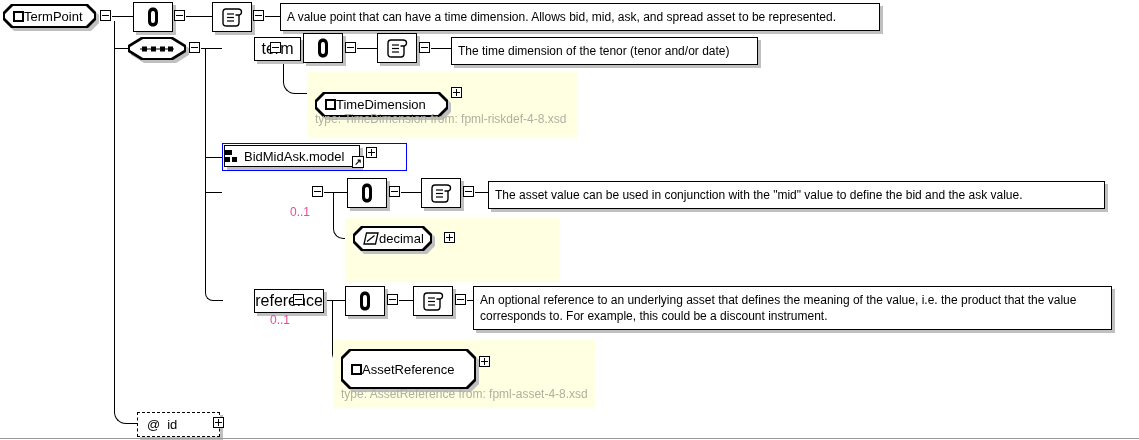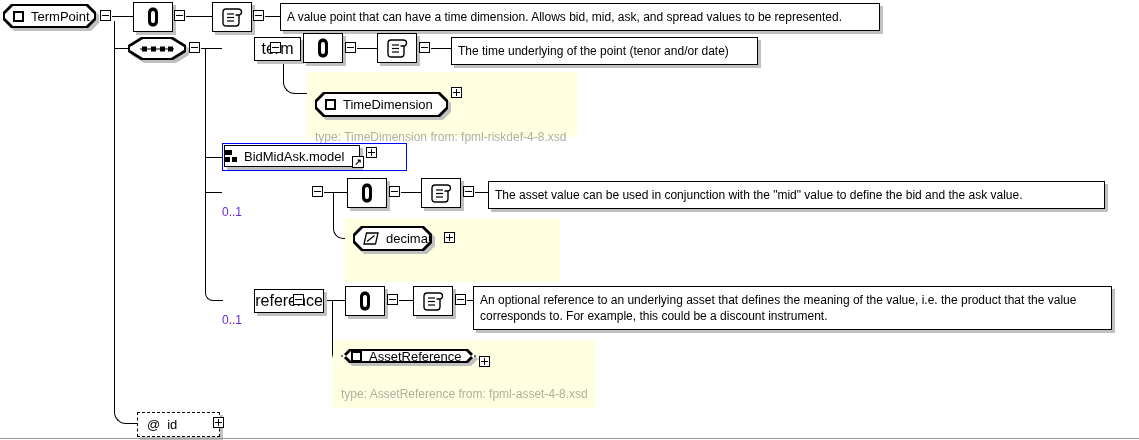--- a/index.html
+++ b/index.html
@@ -12,40 +12,40 @@
 
   .octshape { clip-path: polygon(
       var(--cx,8px) 0, calc(100% - var(--cx,8px)) 0,
       100% var(--cy,8px), 100% calc(100% - var(--cy,8px)),
       calc(100% - var(--cx,8px)) 100%, var(--cx,8px) 100%,
       0 calc(100% - var(--cy,8px)), 0 var(--cy,8px)); }
   .oct { position:absolute; }
   .oct .sh { position:absolute; inset:0; transform:translate(3px,3px); background:#c0c0c0; }
   .oct .bd { position:absolute; inset:0; background:#000; }
   .oct .fl { position:absolute; inset:2px; background:#fff; display:flex; align-items:center;
-             gap:7px; padding-left:8px; font-size:13px; color:#000; white-space:nowrap; }
+             padding-left:8px; font-size:13px; color:#000; white-space:nowrap; }
   .oct .fl.center { padding-left:0; justify-content:center; }
 
   .rectbox { position:absolute; background:#fff; border:1px solid #000;
              box-shadow:3px 3px 0 #c0c0c0; display:flex; align-items:center;
              justify-content:center; font-size:16px; white-space:nowrap;margin-left:32px; }
   .iconbox { position:absolute; width:38px; height:28px; background:#fff; border:1px solid #000;
              box-shadow:3px 3px 0 #c0c0c0; display:flex; align-items:center; justify-content:center; }
   .docbox  { position:absolute; background:#fff; border:1px solid #000;
              box-shadow:3px 3px 0 #c0c0c0; font-size:12px; line-height:16px;
              padding:2px 6px; display:flex; align-items:center; color:#000; }
 
   .expander { position:absolute; width:11px; height:11px; background:#fff;
               border:1px solid #000; box-sizing:border-box; cursor:pointer; }
   .expander::before { content:""; position:absolute; left:1px; right:1px; top:4px; height:1px; background:#000; }
   .expander.plus::after { content:""; position:absolute; top:1px; bottom:1px; left:4px; width:1px; background:#000; }
 
   .panel { position:absolute; background:#ffffe1; }
   .typenote { position:absolute; font-size:12px; color:#b0b0a0; white-space:nowrap; }
-  .card { position:absolute; font-size:12px; color:#6d28d9; text-align:left; }
+  .card { position:absolute; font-size:12px; color:#ec4899; text-align:right; }
 
   .sqicon { width:11px; height:11px; background:#fff; border:2px solid #000; box-sizing:border-box; flex:none; }
 
   .bluebox { position:absolute; border:1px solid #0000ff; background:transparent; }
   .groupbox { position:absolute; background:#fff; border:1px solid #000; box-shadow:3px 3px 0 #c0c0c0;
               display:flex; align-items:center; gap:6px; padding:0 0; font-size:13px; white-space:nowrap; }
   .linkarrow { position:absolute; width:12px; height:12px; background:#fff; border:1px solid #000;
                box-sizing:border-box; font-size:9px; font-weight:bold; line-height:10px;
                display:flex; align-items:center; justify-content:center; cursor:pointer; }
   .attrbox { position:absolute; background:#fff; border:1px dashed #000; box-shadow:3px 3px 0 #c0c0c0;
@@ -106,21 +106,21 @@
     <svg width="26" height="24" viewBox="0 0 26 24">
       <path d="M7 4 C5 4 4 5.5 4 7.5 L4 18 C4 20 5.5 21 7.5 21 L17 21 C19 21 20 19.5 20 17.5 L20 10" fill="none" stroke="#000" stroke-width="1.4"></path>
       <path d="M7 4 L19 4 C21 4 22.5 5 22.5 7 C22.5 9 21 10 19 10 L16.5 10" fill="none" stroke="#000" stroke-width="1.4"></path>
       <line x1="8" y1="9" x2="15" y2="9" stroke="#000" stroke-width="1.2"></line>
       <line x1="8" y1="12.5" x2="15" y2="12.5" stroke="#000" stroke-width="1.2"></line>
       <line x1="8" y1="16" x2="15" y2="16" stroke="#000" stroke-width="1.2"></line>
     </svg>
   </div>
   <div class="expander" style="left:253px;top:10px"></div>
 
-  <div class="docbox" style="left:280px;top:3px;width:586px;height:22px">A value point that can have a time dimension. Allows bid, mid, ask, and spread values to be represented.</div>
+  <div class="docbox" style="left:280px;top:3px;width:586px;height:22px">A value point that can have a time dimension. Allows bid, mid, ask, and spread asset to be represented.</div>
 
   <div class="oct" style="left:128px;top:37px;width:58px;height:23px;--cx:13px;--cy:8px">
     <div class="sh octshape"></div>
     <div class="bd octshape"></div>
     <div class="fl octshape center">
       <svg width="36" height="10" viewBox="0 0 36 10">
         <line x1="1" y1="5" x2="35" y2="5" stroke="#000" stroke-width="1.2"></line>
         <rect x="3" y="2.5" width="5" height="5" fill="#000"></rect>
         <rect x="12" y="2.5" width="5" height="5" fill="#000"></rect>
         <rect x="21" y="2.5" width="5" height="5" fill="#000"></rect>
@@ -144,33 +144,33 @@
     <svg width="26" height="24" viewBox="0 0 26 24">
       <path d="M7 4 C5 4 4 5.5 4 7.5 L4 18 C4 20 5.5 21 7.5 21 L17 21 C19 21 20 19.5 20 17.5 L20 10" fill="none" stroke="#000" stroke-width="1.4"></path>
       <path d="M7 4 L19 4 C21 4 22.5 5 22.5 7 C22.5 9 21 10 19 10 L16.5 10" fill="none" stroke="#000" stroke-width="1.4"></path>
       <line x1="8" y1="9" x2="15" y2="9" stroke="#000" stroke-width="1.2"></line>
       <line x1="8" y1="12.5" x2="15" y2="12.5" stroke="#000" stroke-width="1.2"></line>
       <line x1="8" y1="16" x2="15" y2="16" stroke="#000" stroke-width="1.2"></line>
     </svg>
   </div>
   <div class="expander" style="left:419px;top:42px"></div>
 
-  <div class="docbox" style="left:451px;top:37px;width:293px;height:22px">The time underlying of the point (tenor and/or date)</div>
+  <div class="docbox" style="left:451px;top:37px;width:293px;height:22px">The time dimension of the tenor (tenor and/or date)</div>
 
   <div class="panel" style="left:307px;top:72px;width:270px;height:65px"></div>
   <div class="oct" style="left:315px;top:92px;width:133px;height:25px">
     <div class="sh octshape"></div>
     <div class="bd octshape"></div>
     <div class="fl octshape">
       <span class="sqicon"></span>
       <span>TimeDimension</span>
     </div>
   </div>
   <div class="expander plus" style="left:451px;top:87px"></div>
-  <div class="typenote" style="left:315px;top:130px">type: TimeDimension from: fpml-riskdef-4-8.xsd</div>
+  <div class="typenote" style="left:315px;top:112px">type: TimeDimension from: fpml-riskdef-4-8.xsd</div>
 
   <div class="bluebox" style="left:222px;top:143px;width:183px;height:26px"></div>
   <div class="groupbox" style="left:224px;top:145px;width:134px;height:20px">
     <svg width="13" height="12" viewBox="0 0 13 12">
       <rect x="0" y="0" width="7" height="5" fill="#000"></rect>
       <rect x="0" y="7" width="5" height="5" fill="#000"></rect>
       <rect x="7" y="7" width="5" height="5" fill="#000"></rect>
     </svg>
     <span>BidMidAsk.model</span>
   </div>
@@ -232,21 +232,21 @@
       <line x1="8" y1="9" x2="15" y2="9" stroke="#000" stroke-width="1.2"></line>
       <line x1="8" y1="12.5" x2="15" y2="12.5" stroke="#000" stroke-width="1.2"></line>
       <line x1="8" y1="16" x2="15" y2="16" stroke="#000" stroke-width="1.2"></line>
     </svg>
   </div>
   <div class="expander" style="left:455px;top:294px"></div>
 
   <div class="docbox" style="left:473px;top:286px;width:625px;height:38px">An optional reference to an underlying asset that defines the meaning of the value, i.e. the product that the value corresponds to. For example, this could be a discount instrument.</div>
 
   <div class="panel" style="left:333px;top:340px;width:262px;height:68px"></div>
-  <div class="oct" style="left:341px;top:349px;width:135px;height:14px">
+  <div class="oct" style="left:341px;top:349px;width:135px;height:40px">
     <div class="sh octshape"></div>
     <div class="bd octshape"></div>
     <div class="fl octshape">
       <span class="sqicon"></span>
       <span>AssetReference</span>
     </div>
   </div>
   <div class="expander plus" style="left:479px;top:356px"></div>
   <div class="typenote" style="left:341px;top:387px">type: AssetReference from: fpml-asset-4-8.xsd</div>
 

